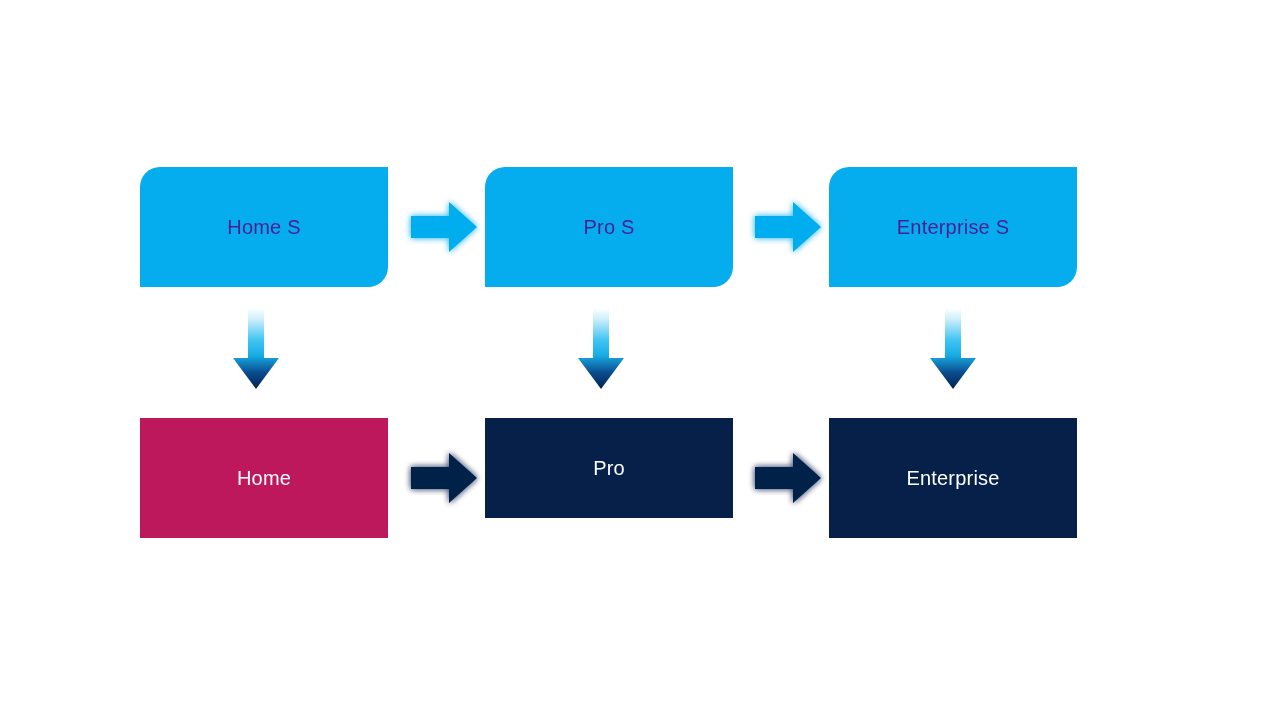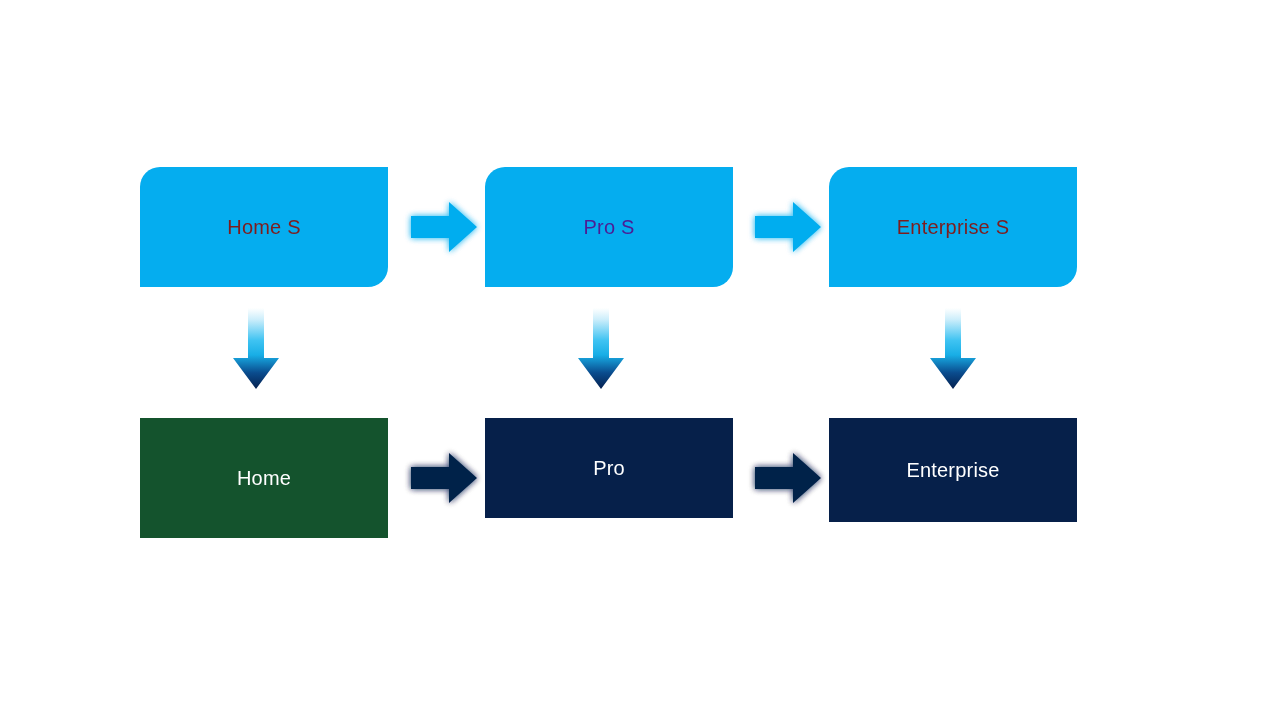--- a/index.html
+++ b/index.html
@@ -63,36 +63,36 @@
     display: block;
     width: 100%;
     height: 100%;
     overflow: visible;
   }
 </style>
 </head>
 <body>
 
 <div id="canvas">
-    <div class="node tier-soft" style="left: 140px; top: 167px; width: 248px; height: 120px; background: rgb(5, 173, 239); color: #7f1d1d;">
+    <div class="node tier-soft" style="left: 140px; top: 167px; width: 248px; height: 120px; background: rgb(5, 173, 239); color: #4c1d95;">
       <span class="node-label">Home S</span>
     </div>
     <div class="node tier-soft" style="left: 485px; top: 167px; width: 248px; height: 120px; background: rgb(5, 173, 239); color: #4c1d95;">
       <span class="node-label">Pro S</span>
     </div>
-    <div class="node tier-soft" style="left: 829px; top: 167px; width: 248px; height: 120px; background: rgb(5, 173, 239); color: #7f1d1d;">
+    <div class="node tier-soft" style="left: 829px; top: 167px; width: 248px; height: 120px; background: rgb(5, 173, 239); color: #4c1d95;">
       <span class="node-label">Enterprise S</span>
     </div>
-    <div class="node tier-solid" style="left: 140px; top: 418px; width: 248px; height: 120px; background: #14532d; color: rgb(255, 255, 255); justify-content: center;">
+    <div class="node tier-solid" style="left: 140px; top: 418px; width: 248px; height: 120px; background: #be185d; color: rgb(255, 255, 255); justify-content: center;">
       <span class="node-label">Home</span>
     </div>
     <div class="node tier-solid" style="left: 485px; top: 418px; width: 248px; height: 100px; background: rgb(6, 32, 74); color: rgb(255, 255, 255);">
       <span class="node-label">Pro</span>
     </div>
-    <div class="node tier-solid" style="left: 829px; top: 418px; width: 248px; height: 104px; background: rgb(6, 32, 74); color: rgb(255, 255, 255);">
+    <div class="node tier-solid" style="left: 829px; top: 418px; width: 248px; height: 120px; background: rgb(6, 32, 74); color: rgb(255, 255, 255);">
       <span class="node-label">Enterprise</span>
     </div>
     <div class="arrow" style="left: 409px; top: 200px; width: 70px; height: 54px;">
       <svg viewBox="0 0 70 54" preserveAspectRatio="none">
         <path d="M2,16 L40,16 L40,2 L68,27 L40,52 L40,38 L2,38 Z" fill="#05ADEF" filter="url(#glow-light)"></path>
       </svg>
     </div>
     <div class="arrow" style="left: 753px; top: 200px; width: 70px; height: 54px;">
       <svg viewBox="0 0 70 54" preserveAspectRatio="none">
         <path d="M2,16 L40,16 L40,2 L68,27 L40,52 L40,38 L2,38 Z" fill="#05ADEF" filter="url(#glow-light)"></path>

